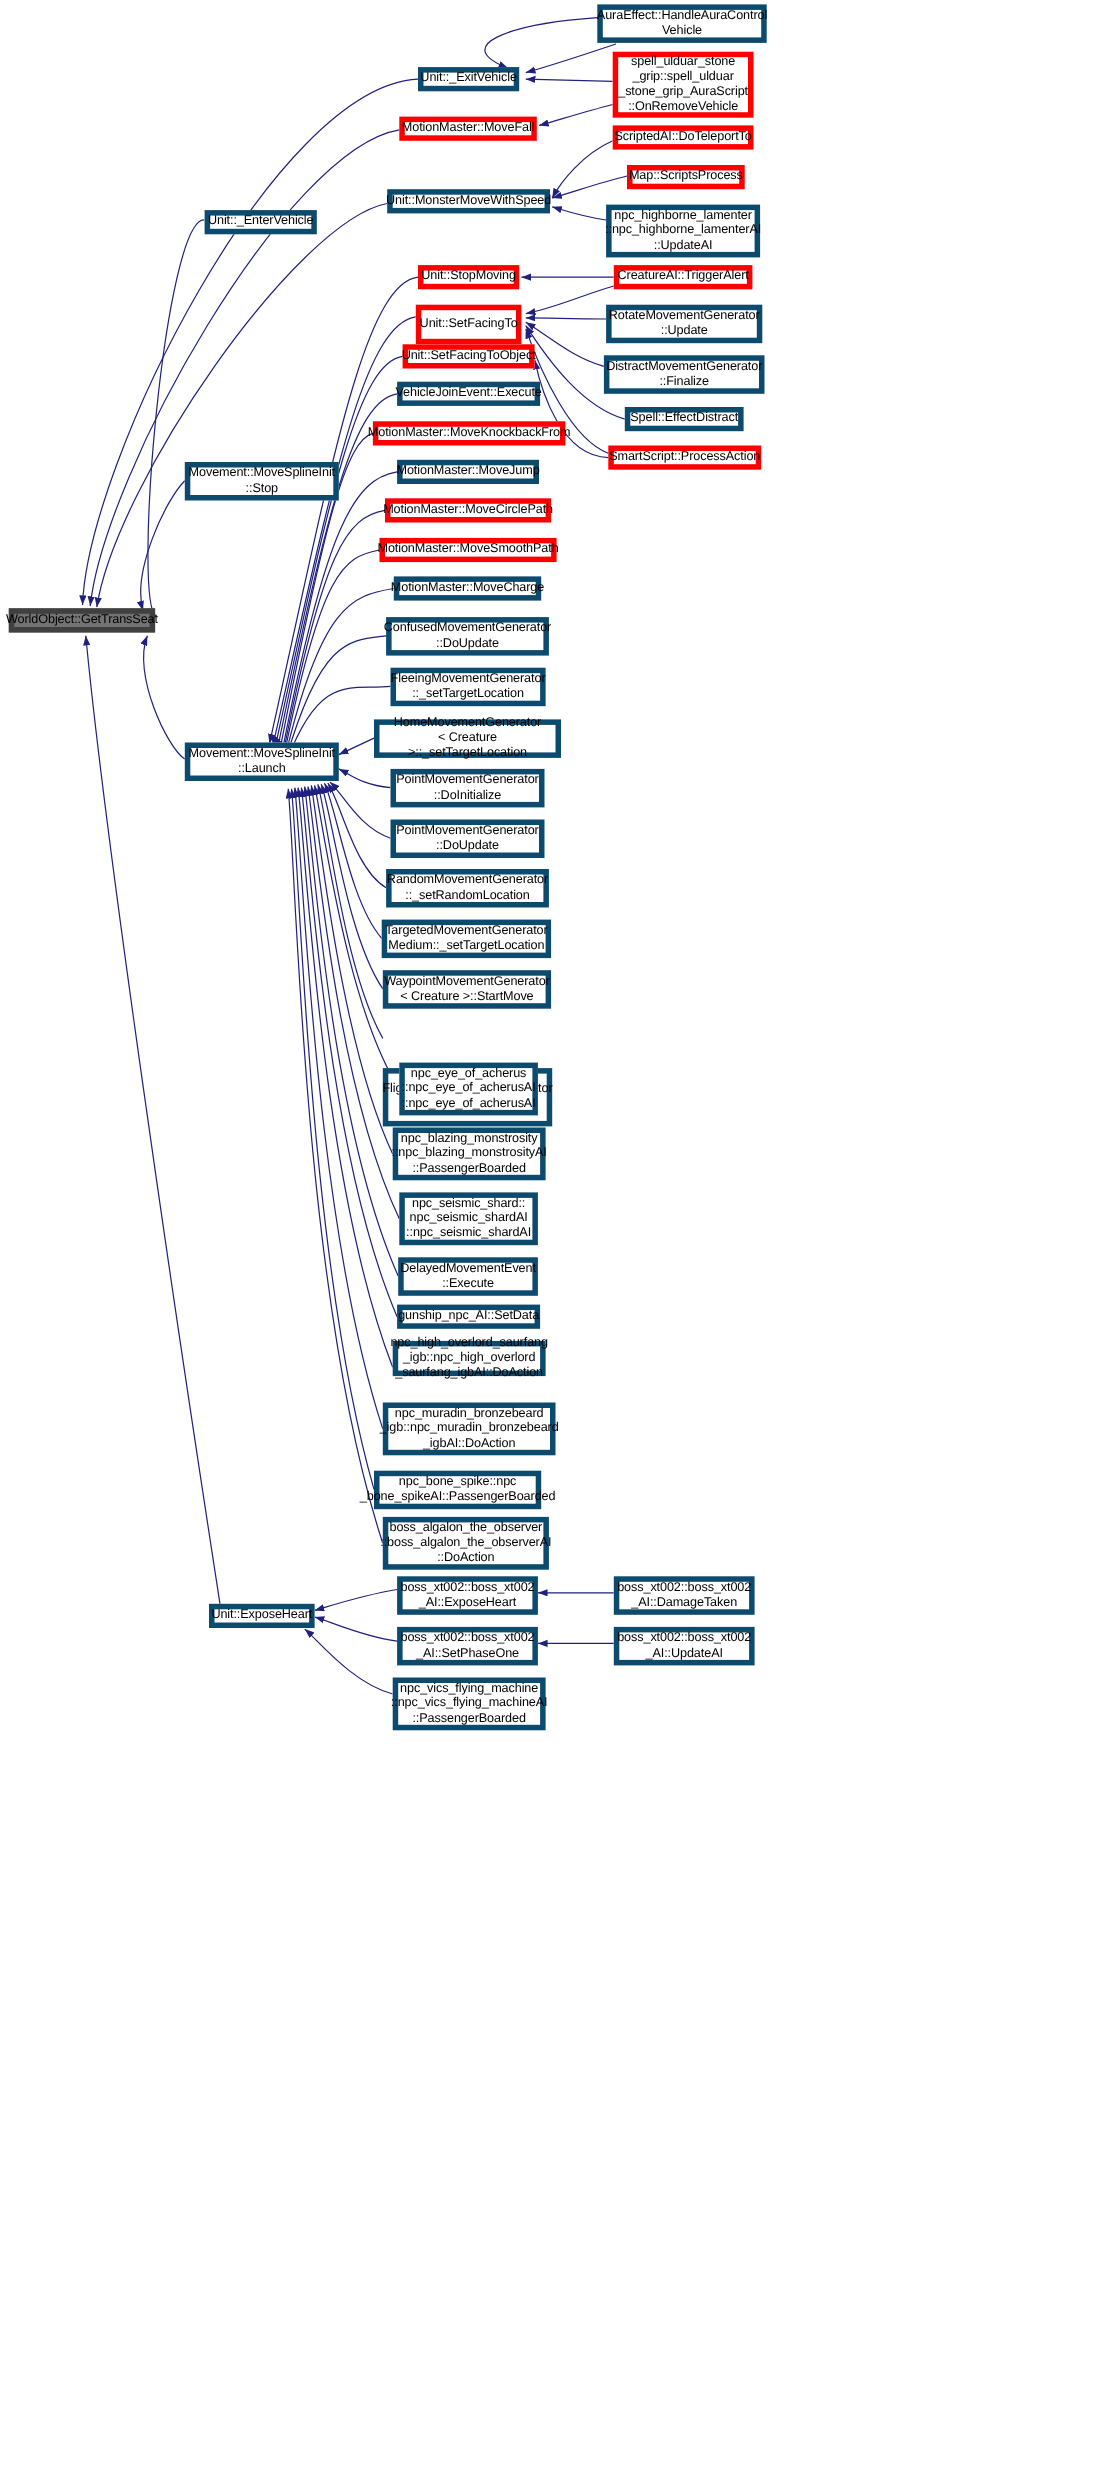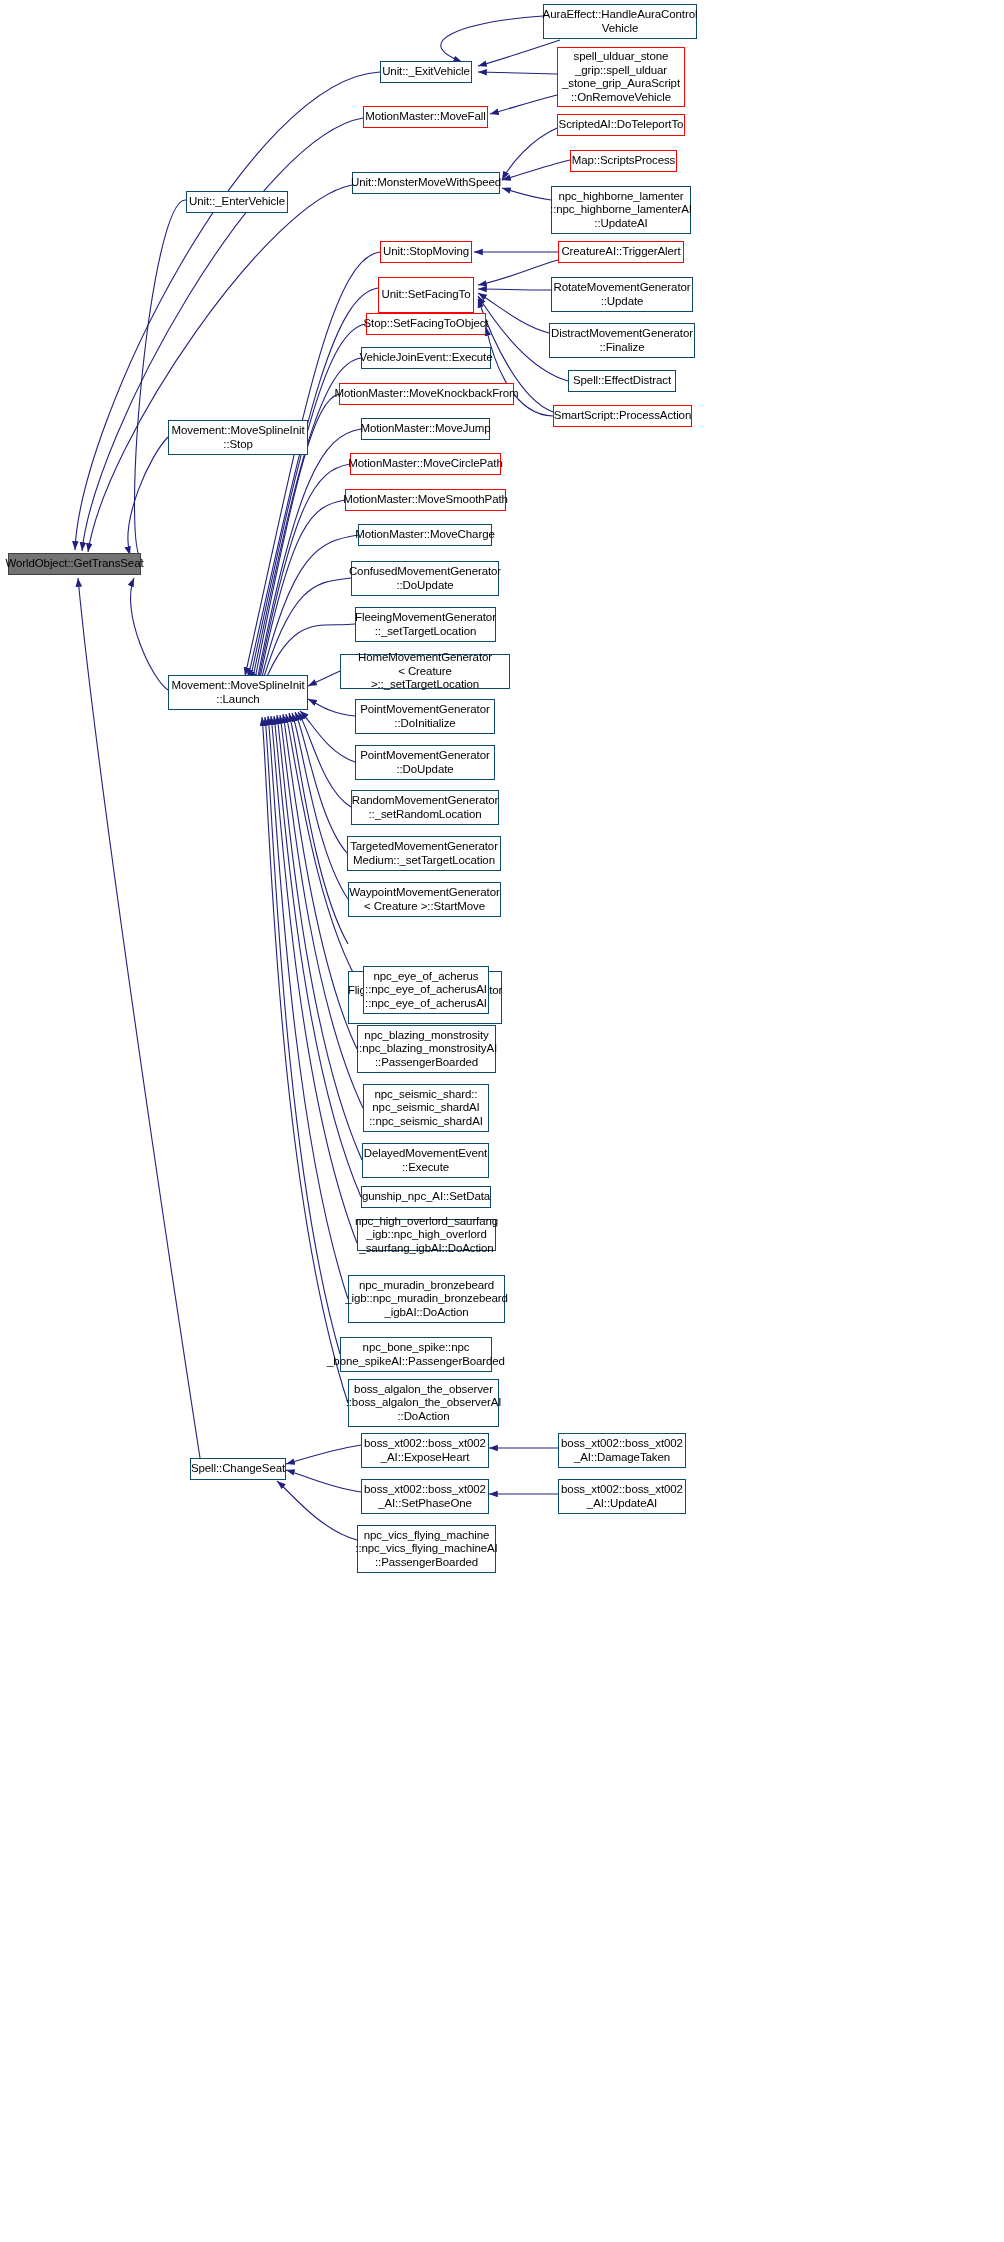--- a/index.html
+++ b/index.html
@@ -2,21 +2,21 @@
 <html><head>
 <meta charset="utf-8">
 <style>
   html,body{margin:0;padding:0;background:#ffffff;}
   body{font-family:"Liberation Sans","DejaVu Sans",sans-serif;}
   #canvas{position:relative;width:1004px;height:2242px;background:#fff;overflow:hidden;}
   svg.edges{position:absolute;left:0;top:0;width:1004px;height:2242px;pointer-events:none;}
   .node{
     position:absolute;
     box-sizing:border-box;
-    border:1px solid #0c4a6e;
+    border:5px solid #0c4a6e;
     background:#ffffff;
     color:#000000;
     font-size:11.5px;
     line-height:13.5px;
     display:flex;
     align-items:center;
     justify-content:center;
     text-align:center;
     padding:1px 3px;
     white-space:pre-line;
@@ -91,41 +91,41 @@
         <path d="M 558,1494 L 489,1494" marker-end="url(#arrow)"></path>
       </g>
   </svg>
   <div id="node-layer">
       <div class="node root" style="left: 8px; top: 553px; width: 133px; height: 22px;">WorldObject::GetTransSeat</div>
       <div class="node" style="left: 186px; top: 191px; width: 102px; height: 22px;">Unit::_EnterVehicle</div>
       <div class="node" style="left: 168px; top: 420px; width: 140px; height: 35px;">Movement::MoveSplineInit
 ::Stop</div>
       <div class="node" style="left: 168px; top: 675px; width: 140px; height: 35px;">Movement::MoveSplineInit
 ::Launch</div>
-      <div class="node" style="left: 190px; top: 1458px; width: 96px; height: 22px;">Spell::ChangeSeat</div>
+      <div class="node" style="left: 190px; top: 1458px; width: 96px; height: 22px;">Unit::ExposeHeart</div>
       <div class="node" style="left: 543px; top: 4px; width: 154px; height: 35px;">AuraEffect::HandleAuraControl
 Vehicle</div>
       <div class="node" style="left: 380px; top: 61px; width: 92px; height: 22px;">Unit::_ExitVehicle</div>
       <div class="node red" style="left: 557px; top: 47px; width: 128px; height: 60px;">spell_ulduar_stone
 _grip::spell_ulduar
 _stone_grip_AuraScript
 ::OnRemoveVehicle</div>
       <div class="node red" style="left: 363px; top: 106px; width: 125px; height: 22px;">MotionMaster::MoveFall</div>
       <div class="node red" style="left: 557px; top: 114px; width: 128px; height: 22px;">ScriptedAI::DoTeleportTo</div>
       <div class="node" style="left: 352px; top: 172px; width: 148px; height: 22px;">Unit::MonsterMoveWithSpeed</div>
       <div class="node red" style="left: 570px; top: 150px; width: 107px; height: 22px;">Map::ScriptsProcess</div>
       <div class="node" style="left: 551px; top: 186px; width: 140px; height: 48px;">npc_highborne_lamenter
 ::npc_highborne_lamenterAI
 ::UpdateAI</div>
       <div class="node red" style="left: 380px; top: 241px; width: 92px; height: 22px;">Unit::StopMoving</div>
       <div class="node red" style="left: 558px; top: 241px; width: 126px; height: 22px;">CreatureAI::TriggerAlert</div>
       <div class="node red" style="left: 378px; top: 277px; width: 96px; height: 36px;">Unit::SetFacingTo</div>
       <div class="node" style="left: 551px; top: 277px; width: 142px; height: 35px;">RotateMovementGenerator
 ::Update</div>
-      <div class="node red" style="left: 366px; top: 313px; width: 120px; height: 22px;">Stop::SetFacingToObject</div>
+      <div class="node red" style="left: 366px; top: 313px; width: 120px; height: 22px;">Unit::SetFacingToObject</div>
       <div class="node" style="left: 549px; top: 323px; width: 146px; height: 35px;">DistractMovementGenerator
 ::Finalize</div>
       <div class="node" style="left: 361px; top: 347px; width: 130px; height: 22px;">VehicleJoinEvent::Execute</div>
       <div class="node" style="left: 568px; top: 370px; width: 108px; height: 22px;">Spell::EffectDistract</div>
       <div class="node red" style="left: 339px; top: 383px; width: 175px; height: 22px;">MotionMaster::MoveKnockbackFrom</div>
       <div class="node red" style="left: 553px; top: 405px; width: 139px; height: 22px;">SmartScript::ProcessAction</div>
       <div class="node" style="left: 361px; top: 418px; width: 129px; height: 22px;">MotionMaster::MoveJump</div>
       <div class="node red" style="left: 350px; top: 453px; width: 151px; height: 22px;">MotionMaster::MoveCirclePath</div>
       <div class="node red" style="left: 345px; top: 489px; width: 161px; height: 22px;">MotionMaster::MoveSmoothPath</div>
       <div class="node" style="left: 358px; top: 524px; width: 134px; height: 22px;">MotionMaster::MoveCharge</div>

